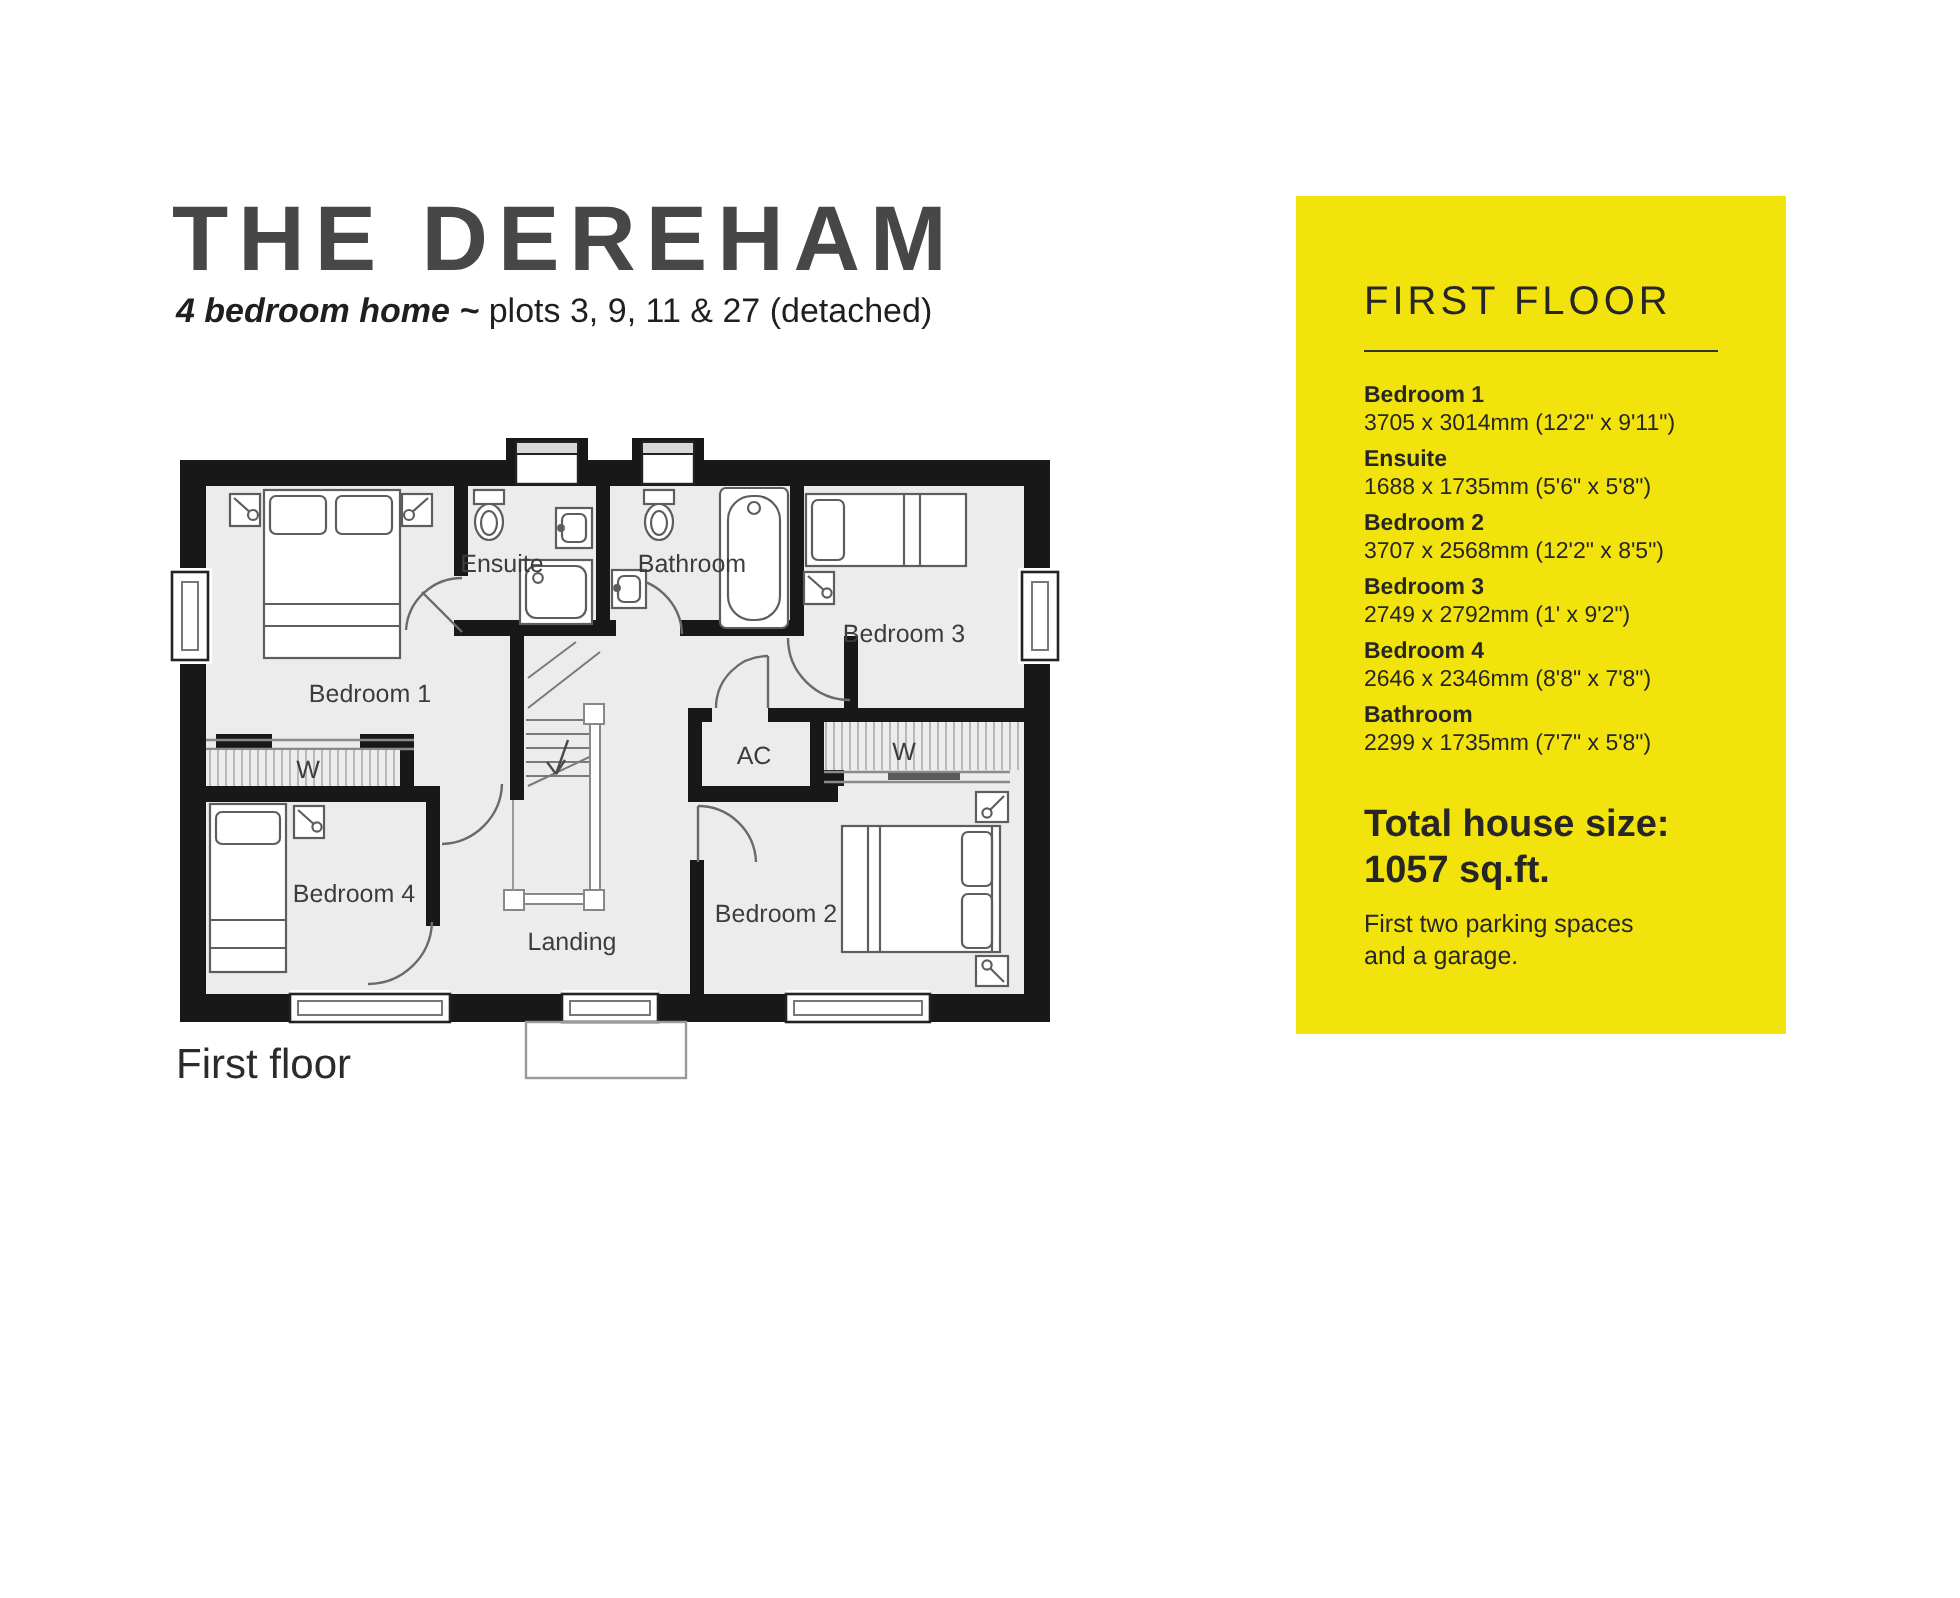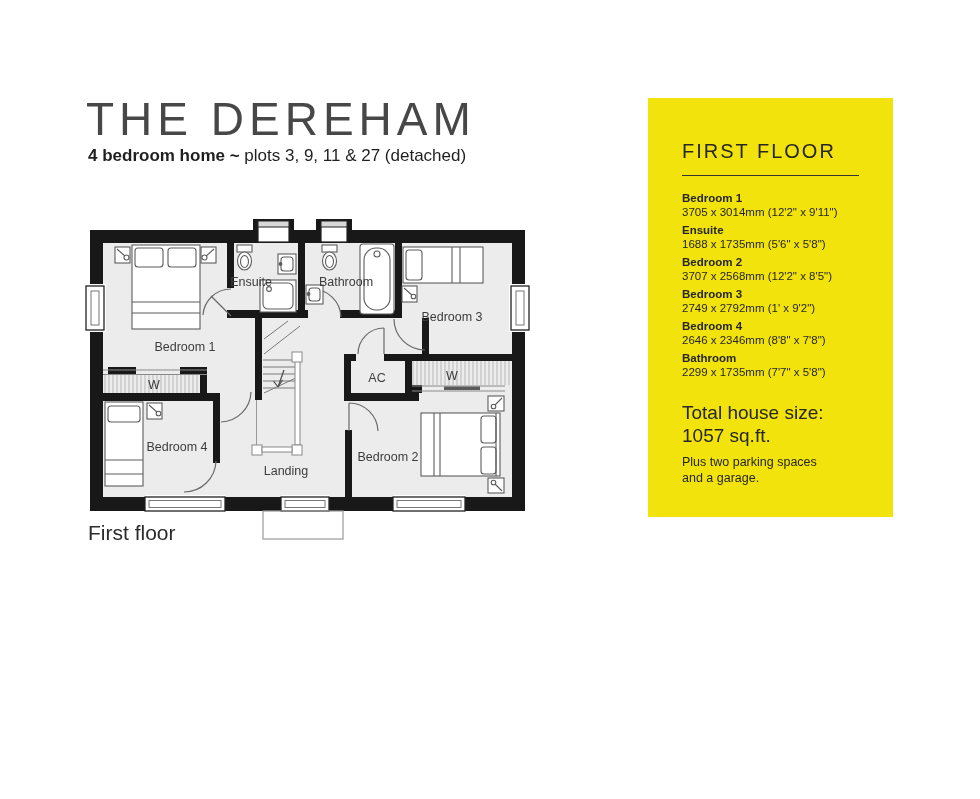--- a/index.html
+++ b/index.html
@@ -2,40 +2,40 @@
 <html><head>
 <meta charset="utf-8">
 <style>
   html,body{margin:0;padding:0;}
   body{
     width:980px;height:799px;position:relative;background:#ffffff;
     font-family:"Liberation Sans","DejaVu Sans",sans-serif;color:#2d2d2d;overflow:hidden;
   }
   .page-title{
     position:absolute;left:86px;top:92px;
-    font-size:46px;font-weight:400;letter-spacing:5px;color:#474747;white-space:nowrap;
+    font-size:46px;font-weight:700;letter-spacing:5px;color:#474747;white-space:nowrap;
   }
   .page-subtitle{
     position:absolute;left:88px;top:146px;font-size:17px;color:#1f1f1f;white-space:nowrap;
   }
-  .page-subtitle .b{font-weight:700;}
+  .page-subtitle .b{font-weight:700;font-style:italic;}
   .plan-svg{position:absolute;left:84px;top:212px;width:446px;height:334px;}
   .plan-caption{position:absolute;left:88px;top:521px;font-size:21px;color:#2b2b2b;}
   .info-panel{
     position:absolute;left:648px;top:98px;width:245px;height:419px;
     background:#F2E30D;box-sizing:border-box;padding:42px 34px 0 34px;color:#262626;
   }
   .panel-heading{font-size:20px;letter-spacing:2px;color:#262626;font-weight:400;}
   .panel-rule{border:none;border-top:1.5px solid #333;margin:12px 0 0 0;}
   .room-list{margin-top:15px;}
   .room-item{margin-bottom:4px;}
   .room-name{font-size:11.5px;font-weight:700;line-height:14px;}
   .room-dims{font-size:11.5px;line-height:14px;}
   .total-block{margin-top:22px;}
-  .total-label,.total-value{font-size:19px;font-weight:400;line-height:23px;}
+  .total-label,.total-value{font-size:19px;font-weight:700;line-height:23px;}
   .panel-note{margin-top:7px;font-size:12.5px;line-height:16px;width:150px;}
   svg text{font-family:"Liberation Sans","DejaVu Sans",sans-serif;fill:#3c3c3c;}
   .roomlbl{font-size:12.5px;}
 </style>
 </head>
 <body>
 
 <div class="page-title">THE DEREHAM</div>
 <div class="page-subtitle"><span class="b">4 bedroom home ~</span><span> plots 3, 9, 11 &amp; 27 (detached)</span></div>
 
@@ -297,15 +297,15 @@
       <div class="room-dims">2646 x 2346mm (8'8" x 7'8")</div>
     </div>
     <div class="room-item">
       <div class="room-name">Bathroom</div>
       <div class="room-dims">2299 x 1735mm (7'7" x 5'8")</div>
     </div>
   </div>
   <div class="total-block">
     <div class="total-label">Total house size:</div>
     <div class="total-value">1057 sq.ft.</div>
-    <div class="panel-note">Plus two parking spaces and a garage.</div>
+    <div class="panel-note">First two parking spaces and a garage.</div>
   </div>
 </div>
 
 </body></html>

